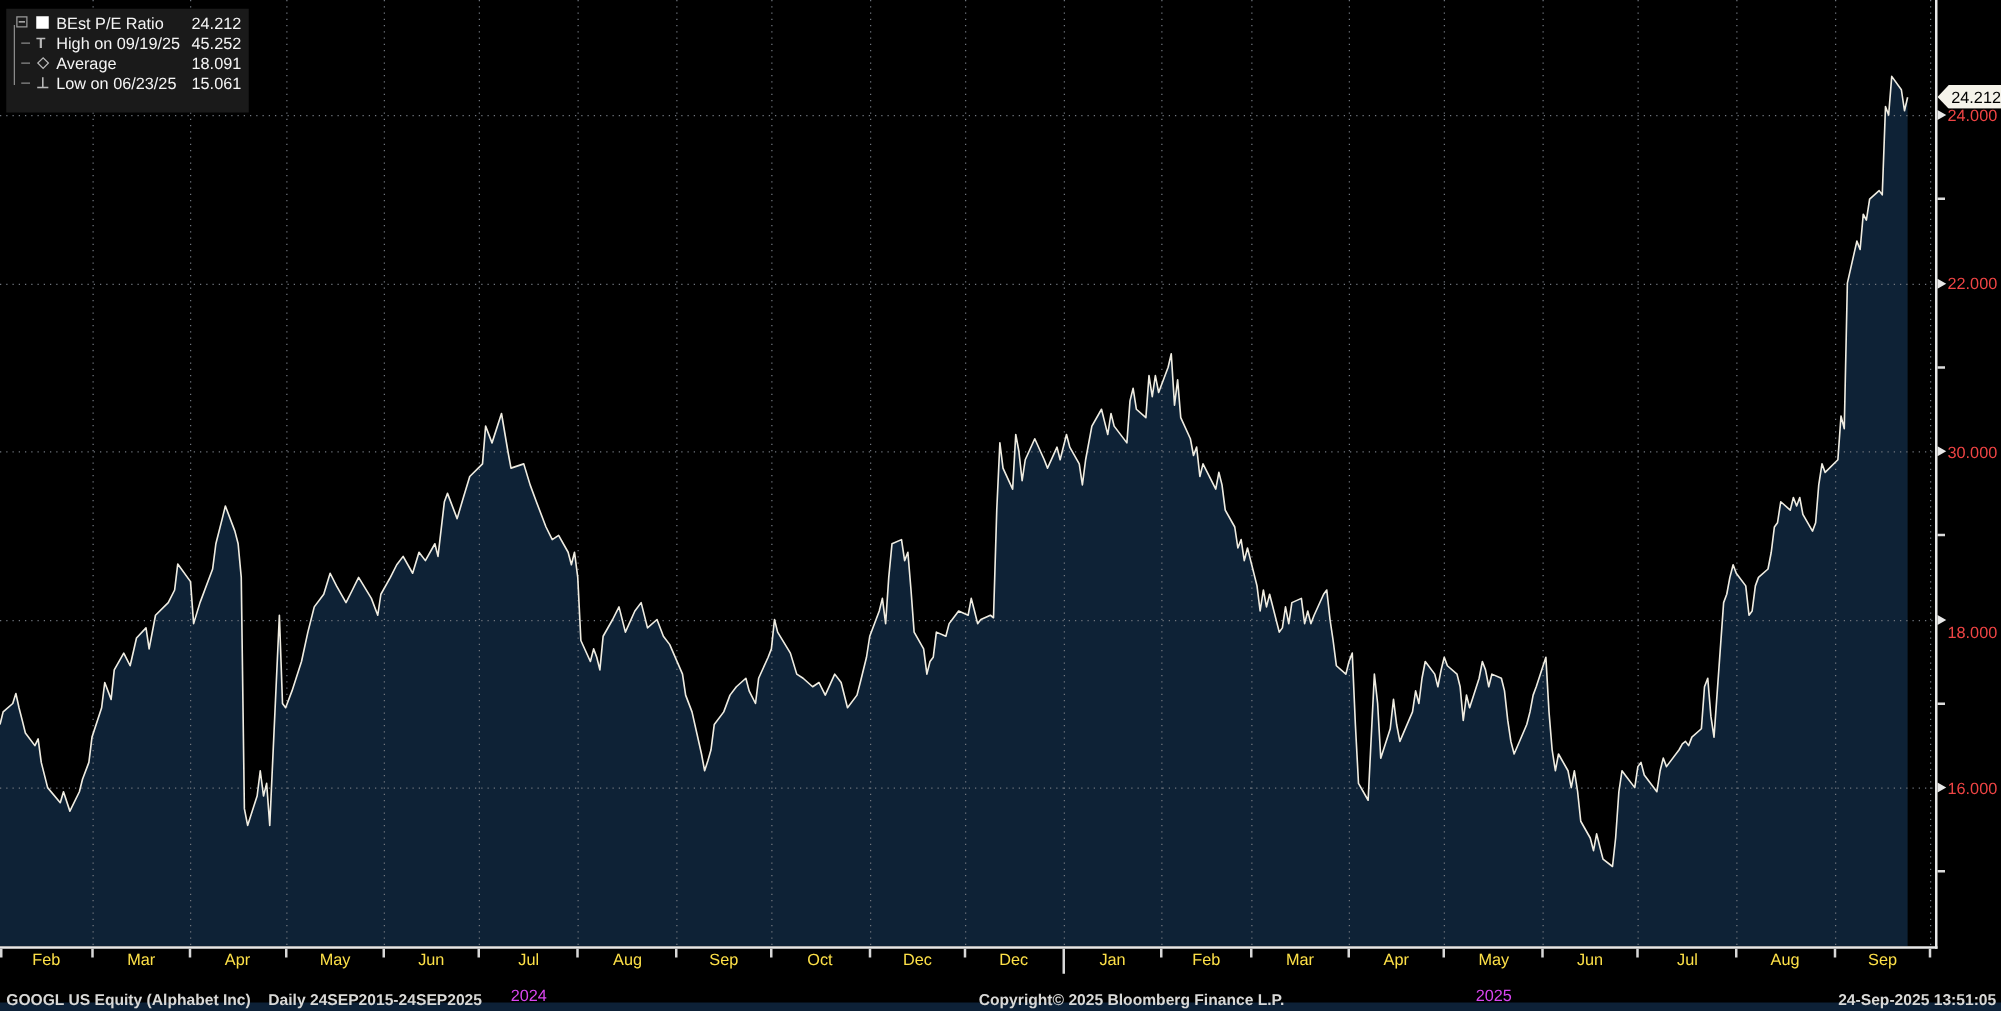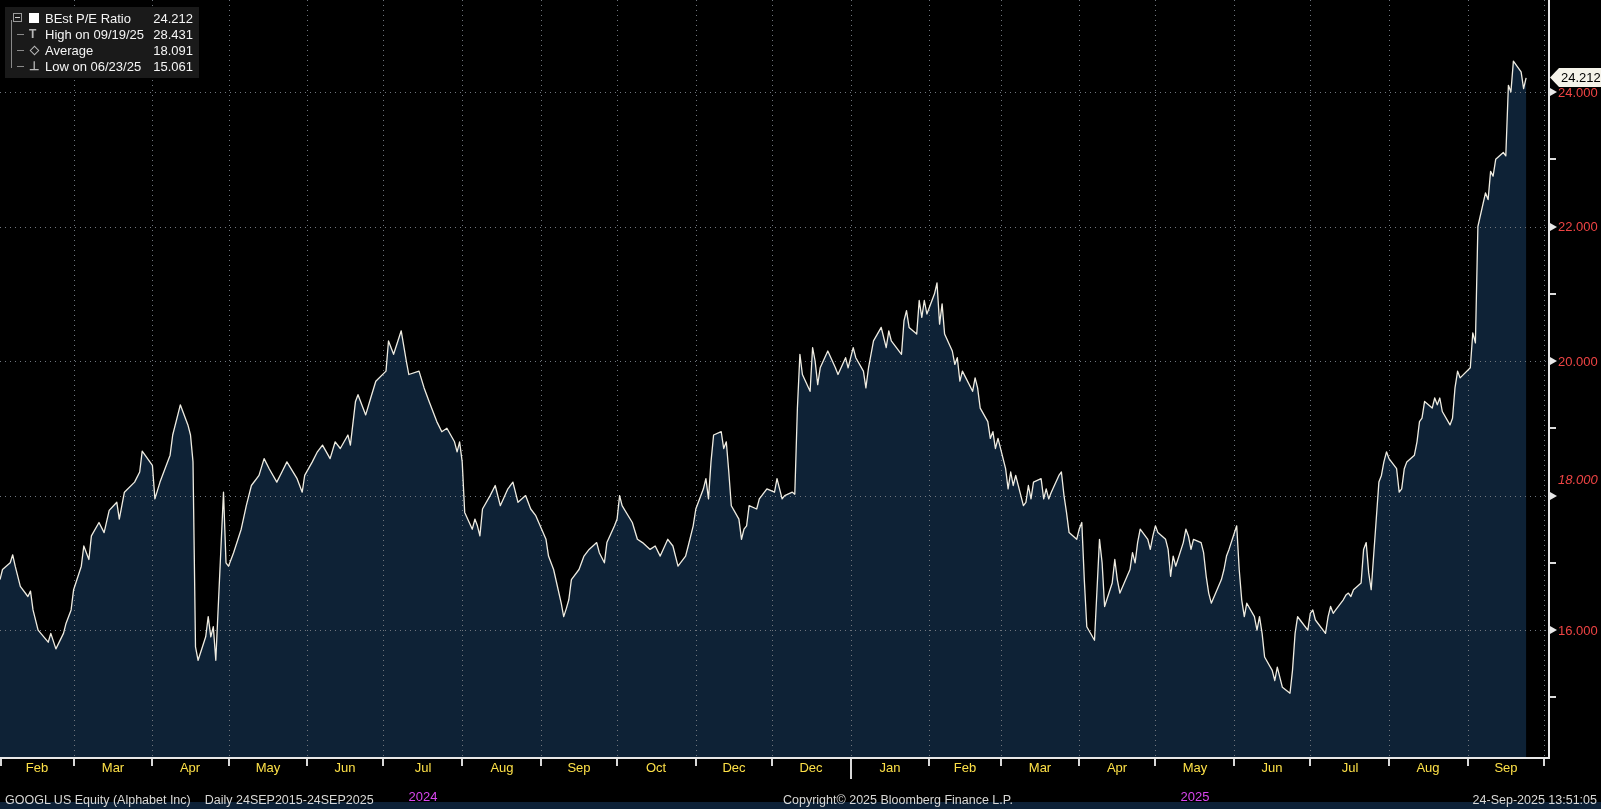--- a/index.html
+++ b/index.html
@@ -20,37 +20,37 @@
     clip-path:polygon(0 50%,9px 0,100% 0,100% 100%,9px 100%);}
 
   
   .x-axis-line{position:absolute;left:0;top:757px;width:1550px;height:2px;background:#e8e8e8;}
   .x-tick{position:absolute;top:759px;width:2px;background:#d8d8d8;}
   .month-label{position:absolute;top:761px;transform:translateX(-50%);color:#fde047;font-size:13px;line-height:14px;}
   .year-label{position:absolute;top:790px;transform:translateX(-50%);color:#d946ef;font-size:13px;line-height:14px;}
 
   
   .legend{position:absolute;left:5px;top:7px;width:194px;background:#1a1a1a;
-    padding:3px 6px 4px 6px;box-sizing:border-box;}
+    padding:3px 6px 16px 6px;box-sizing:border-box;}
   .legend-row{display:flex;align-items:center;height:16px;font-size:13px;color:#f5f5f5;white-space:nowrap;}
   .tree-col{width:18px;position:relative;height:16px;flex:0 0 18px;}
   .collapse-box{position:absolute;left:2px;top:3px;width:9px;height:9px;border:1px solid #9a9a9a;box-sizing:border-box;}
   .collapse-box::after{content:"";position:absolute;left:1px;top:3px;width:5px;height:1px;background:#cfcfcf;}
   .tree-vline{position:absolute;left:6px;top:13px;width:1px;height:48px;background:#8a8a8a;}
   .branch{position:absolute;left:6px;top:8px;width:7px;height:1px;background:#8a8a8a;}
   .icon-col{width:16px;flex:0 0 16px;display:flex;align-items:center;justify-content:flex-start;}
   .swatch{width:10px;height:10px;background:#ffffff;}
   .marker-glyph{color:#b8b8b8;font-size:12px;line-height:12px;font-weight:bold;}
   .diamond{width:5px;height:5px;border:1px solid #b8b8b8;transform:rotate(45deg);margin-left:2px;}
   .legend-label{flex:1 1 auto;}
   .legend-value{flex:0 0 46px;text-align:right;}
 
   
   .footer-strip{position:absolute;left:0;top:802px;width:1601px;height:7px;background:#0d2137;}
-  .footer-text{position:absolute;top:793px;color:#d8d8d6;font-size:12.5px;line-height:14px;white-space:nowrap;}
+  .footer-text{position:absolute;top:793px;color:#d8d8d6;font-size:12.5px;line-height:14px;white-space:nowrap;font-weight:bold;}
   .footer-left{left:5px;}
   .footer-left .gap{display:inline-block;width:14px;}
   .footer-center{left:783px;}
   .footer-right{right:4px;}
 </style>
 </head>
 <body>
 
 <div class="terminal">
 
@@ -61,23 +61,23 @@
   </svg>
 
   <div class="y-axis-line"></div>
   <div class="x-axis-line"></div>
   <div id="y-axis-layer">
       <div class="y-arrow" style="top: 88.0103px;"></div>
       <div class="y-label" style="top: 85.5103px;">24.000</div>
       <div class="y-arrow" style="top: 222.528px;"></div>
       <div class="y-label" style="top: 220.028px;">22.000</div>
       <div class="y-arrow" style="top: 357.046px;"></div>
-      <div class="y-label" style="top: 354.546px;">20.000</div>
+      <div class="y-label" style="top: 354.546px;">30.000</div>
       <div class="y-arrow" style="top: 491.564px;"></div>
-      <div class="y-label" style="top: 473px; font-style: italic;">18.000</div>
+      <div class="y-label" style="top: 499px;">18.000</div>
       <div class="y-arrow" style="top: 626.082px;"></div>
       <div class="y-label" style="top: 623.582px;">16.000</div>
       <div class="y-minor" style="top: 158.269px;"></div>
       <div class="y-minor" style="top: 292.787px;"></div>
       <div class="y-minor" style="top: 427.305px;"></div>
       <div class="y-minor" style="top: 561.823px;"></div>
       <div class="y-minor" style="top: 696.341px;"></div>
     </div>
   <div id="x-axis-layer">
       <div class="x-tick" style="left: 0px; height: 7px;"></div>
@@ -140,21 +140,21 @@
       <span class="legend-value">24.212</span>
     </div>
     <div class="legend-row">
       <span class="tree-col">
           <span class="branch"></span>
         </span>
       <span class="icon-col">
           <span class="marker-glyph">T</span>
         </span>
       <span class="legend-label">High on 09/19/25</span>
-      <span class="legend-value">28.431</span>
+      <span class="legend-value">45.252</span>
     </div>
     <div class="legend-row">
       <span class="tree-col">
           <span class="branch"></span>
         </span>
       <span class="icon-col">
           <span class="diamond"></span>
         </span>
       <span class="legend-label">Average</span>
       <span class="legend-value">18.091</span>

